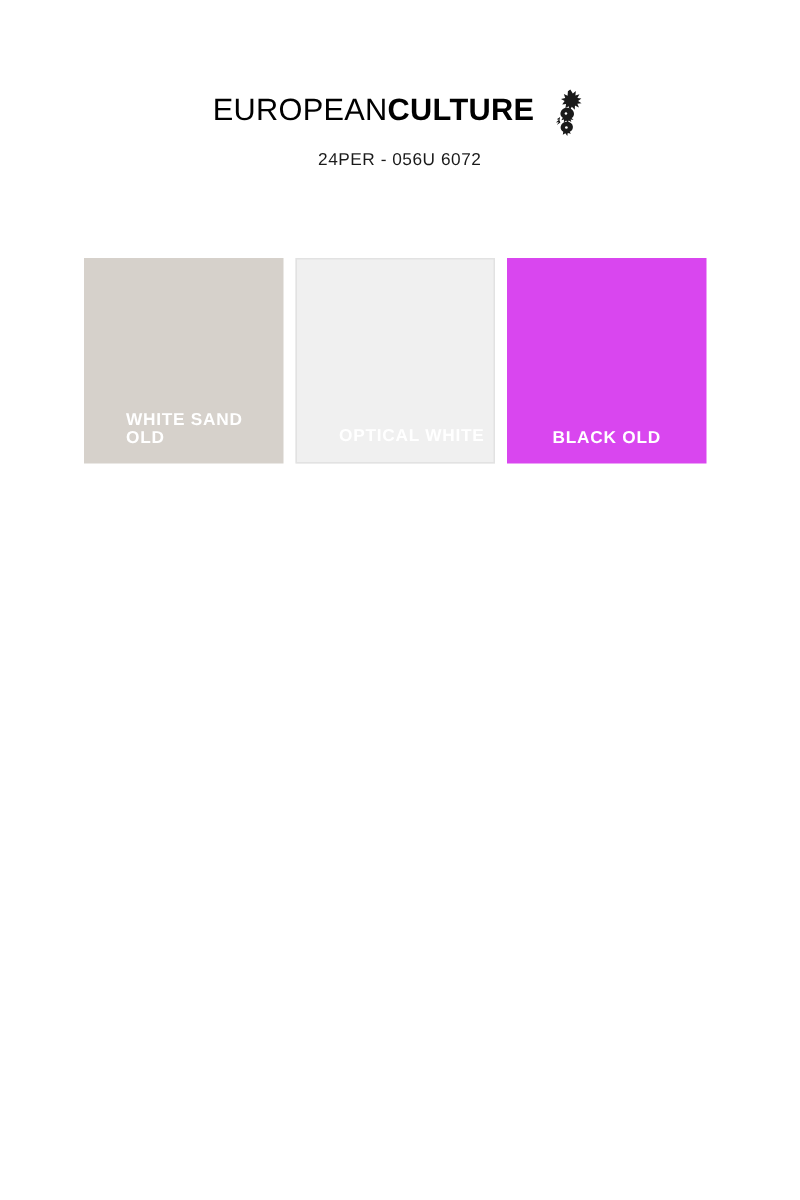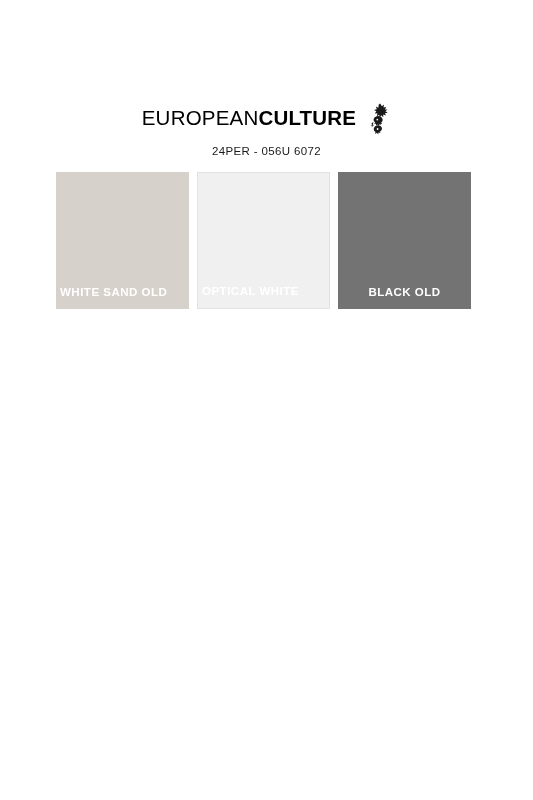--- a/index.html
+++ b/index.html
@@ -22,21 +22,20 @@
     left: 0;
     width: 533px;
     text-align: center;
   }
   .brand-row {
     display: inline-flex;
     align-items: center;
     justify-content: space-between;
     gap: 9px;
     white-space: nowrap;
-    margin-top: 44px;
   }
   .brand-light {
     font-size: 20.5px;
     font-weight: 300;
     letter-spacing: 0.2px;
     color: #000000;
     font-family: "Liberation Sans", sans-serif;
   }
   .brand-bold {
     font-size: 20.5px;
@@ -88,21 +87,21 @@
     right: 0;
     bottom: 10px;
     font-size: 11.5px;
     font-weight: 700;
     letter-spacing: 0.5px;
     line-height: 1.1;
     font-family: "Liberation Sans", sans-serif;
   }
   .swatch-label.align-left {
     text-align: left;
-    padding-left: 4px;
+    padding-left: 28px;
     margin-top: 46px;
   }
   .swatch-label.align-center {
     text-align: center;
   }
 </style>
 </head>
 <body>
 
 <div class="header">
@@ -136,17 +135,17 @@
 <div class="swatch-row">
 
   <div class="swatch" style="background: rgb(214, 209, 203);">
     <span class="swatch-label align-left" style="color: rgb(255, 255, 255);">WHITE SAND OLD</span>
   </div>
 
   <div class="swatch" style="background: rgb(240, 240, 240); border: 1px solid rgb(226, 226, 226);">
     <span class="swatch-label align-left" style="color: rgb(255, 255, 255);">OPTICAL WHITE</span>
   </div>
 
-  <div class="swatch" style="background: #737373;">
+  <div class="swatch" style="background: #d946ef;">
     <span class="swatch-label align-center" style="color: rgb(255, 255, 255);">BLACK OLD</span>
   </div>
 
 </div>
 
 </body></html>

